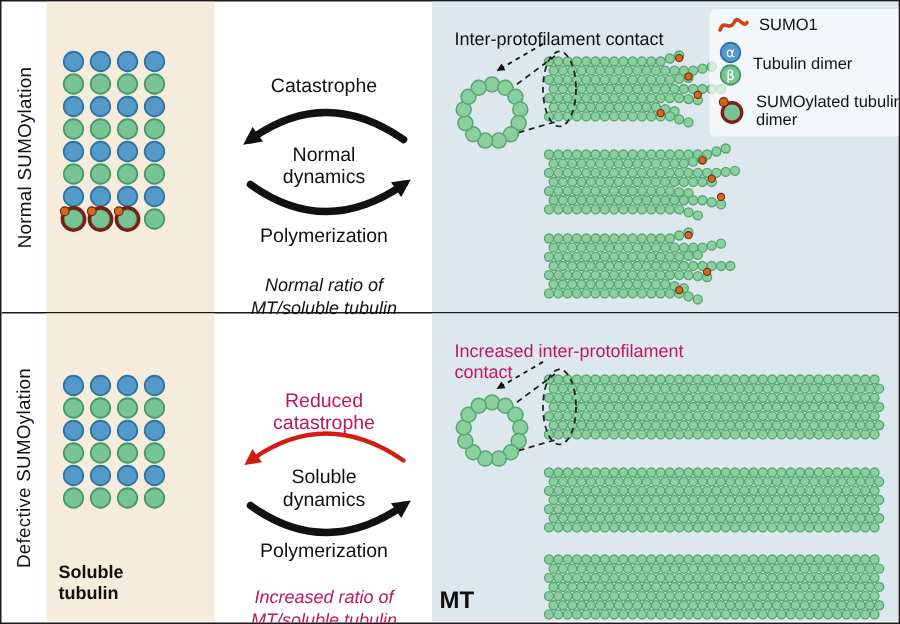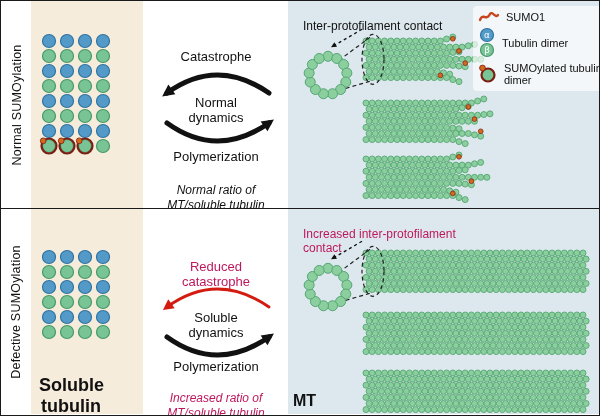--- a/index.html
+++ b/index.html
@@ -34,21 +34,21 @@
   .red{color:#be185d;}
   .mt-svg{position:absolute;left:287px;top:0;overflow:visible;}
   .legend{position:absolute;left:472px;top:5px;width:124px;background:rgba(255,255,255,.65);border-radius:4px;padding:4px 5px;display:flex;flex-direction:column;gap:3px;}
   .legend-item{display:flex;align-items:center;gap:6px;font-size:11px;line-height:1.12;}
   .licon{flex:0 0 auto;overflow:visible;}
   .c-blue{fill:#549ac9;stroke:#2f74a3;stroke-width:1.2;}
   .c-green{fill:#79c495;stroke:#47996a;stroke-width:1.2;}
   .ring-red{fill:#79c495;stroke:#7c1f12;stroke-width:2.2;}
   .c-dot{fill:#d2691e;stroke:#7c1f12;stroke-width:.8;}
   .greek{font-size:9px;fill:#fff;text-anchor:middle;font-family:"DejaVu Sans",sans-serif;}
-  .soluble-label{position:absolute;left:38px;top:166px;width:64px;font-weight:bold;font-size:18px;line-height:1.15;text-align:center;}
+  .soluble-label{position:absolute;left:38px;top:166px;width:64px;font-weight:bold;font-size:12px;line-height:1.15;}
   .mt-label{position:absolute;left:292px;top:183px;font-weight:bold;font-size:16px;}
 </style>
 </head>
 <body>
 
 <div class="figure">
 
   <svg width="0" height="0" style="position:absolute">
     <defs>
       <marker id="ahb" markerUnits="userSpaceOnUse" markerWidth="16" markerHeight="16" refX="8" refY="8" orient="auto">

